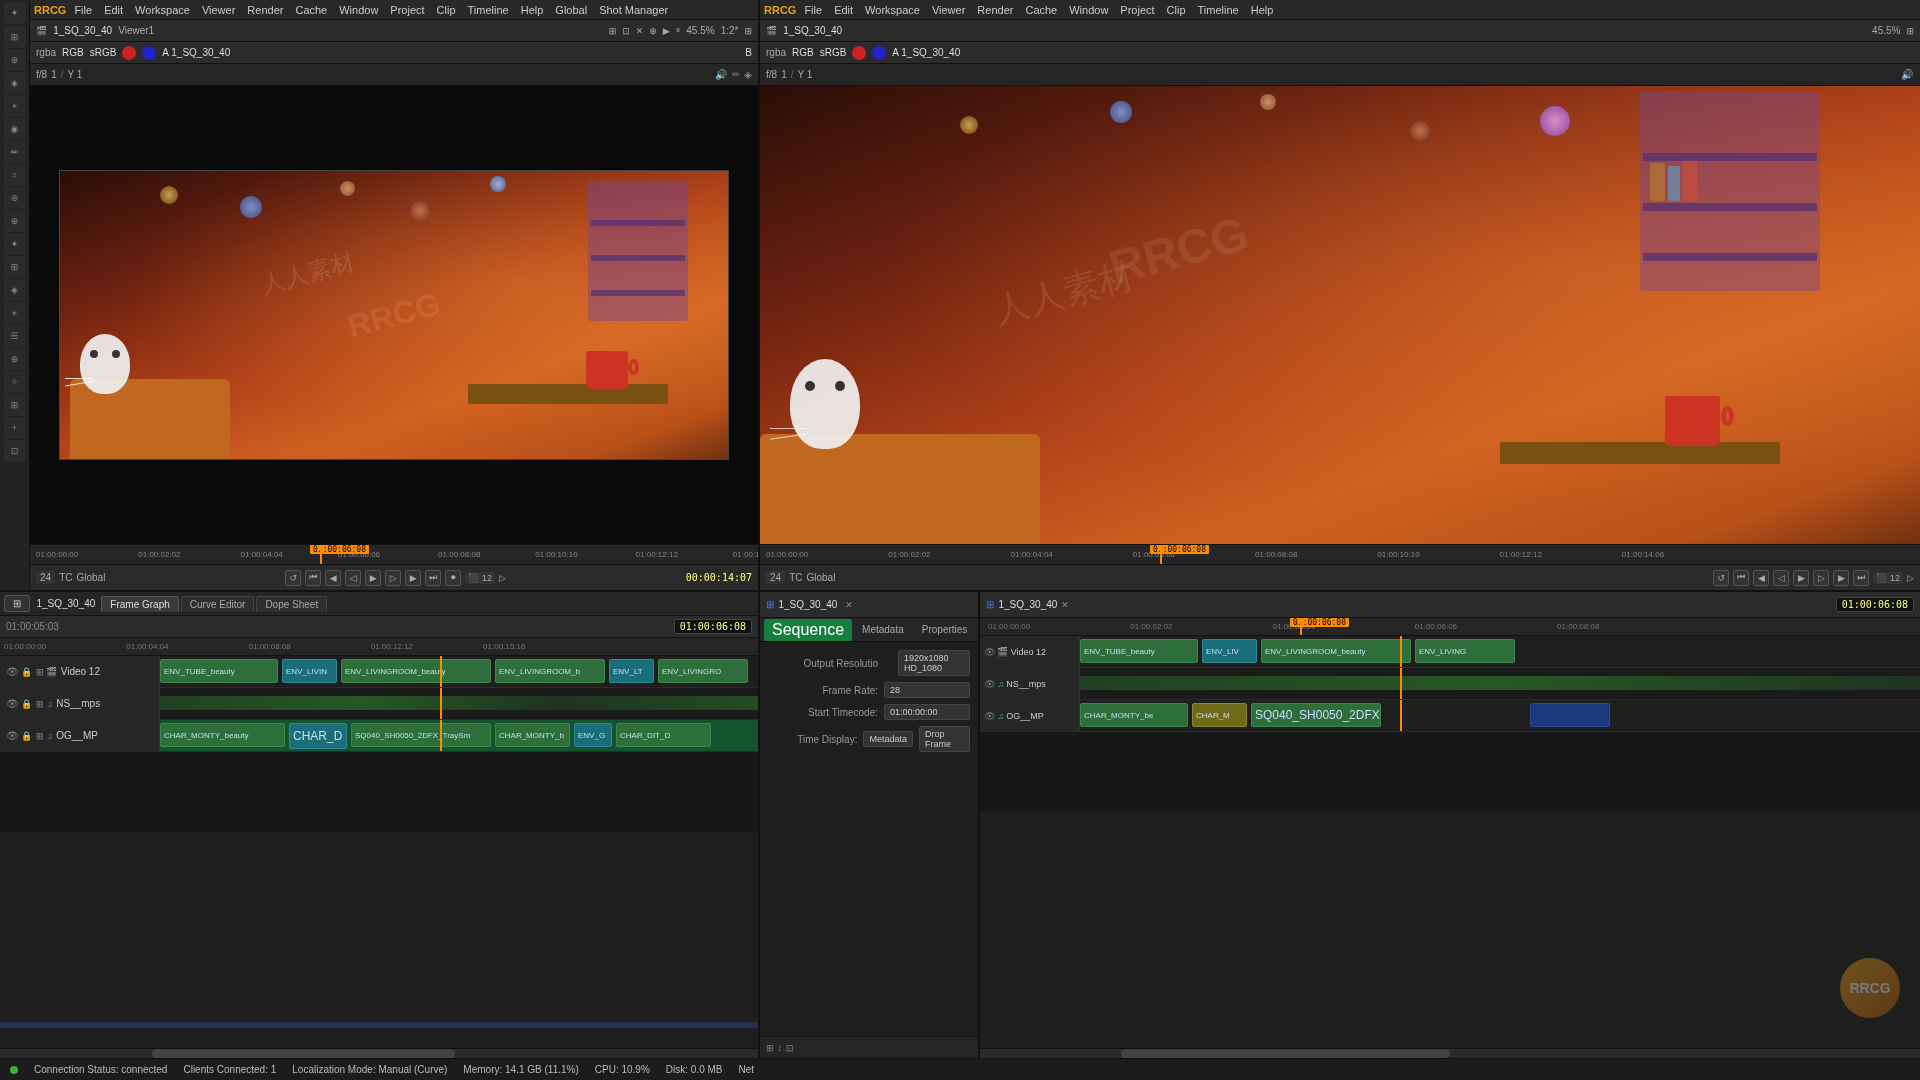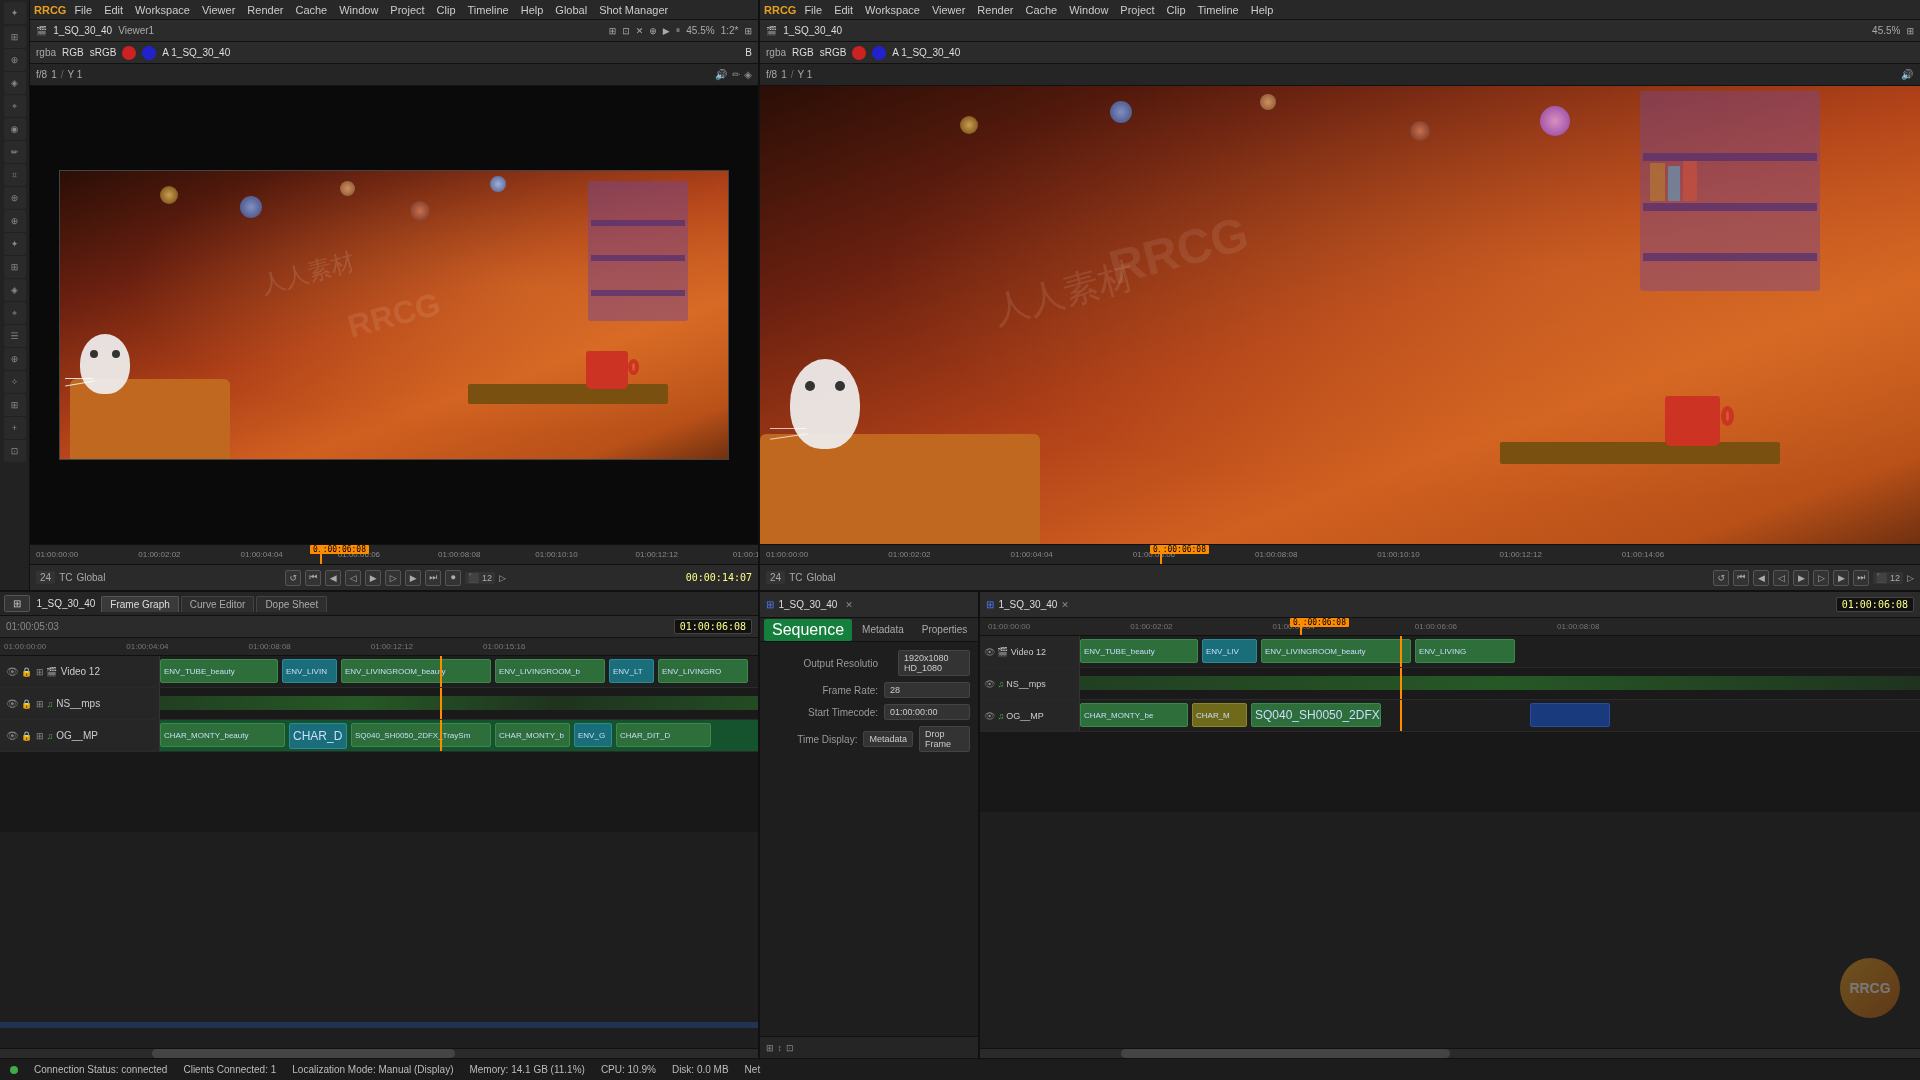--- a/index.html
+++ b/index.html
@@ -528,20 +528,20 @@
       </div>
 
     </div>
 
   </div>
 
   <div style="display:flex;align-items:center;background:#1c1c1c;height:22px;padding:0 10px;gap:16px;border-top:1px solid #111;font-size:10px;color:#bbb;">
     <div style="width:8px;height:8px;border-radius:50%;background:#44aa44;"></div>
     <span>Connection Status: connected</span>
     <span>Clients Connected: 1</span>
-    <span>Localization Mode: Manual (Display)</span>
+    <span>Localization Mode: Manual (Curve)</span>
     <span>Memory: 14.1 GB (11.1%)</span>
     <span>CPU: 10.9%</span>
     <span>Disk: 0.0 MB</span>
     <span>Net</span>
   </div>
 
 </div>
 
 </body></html>

